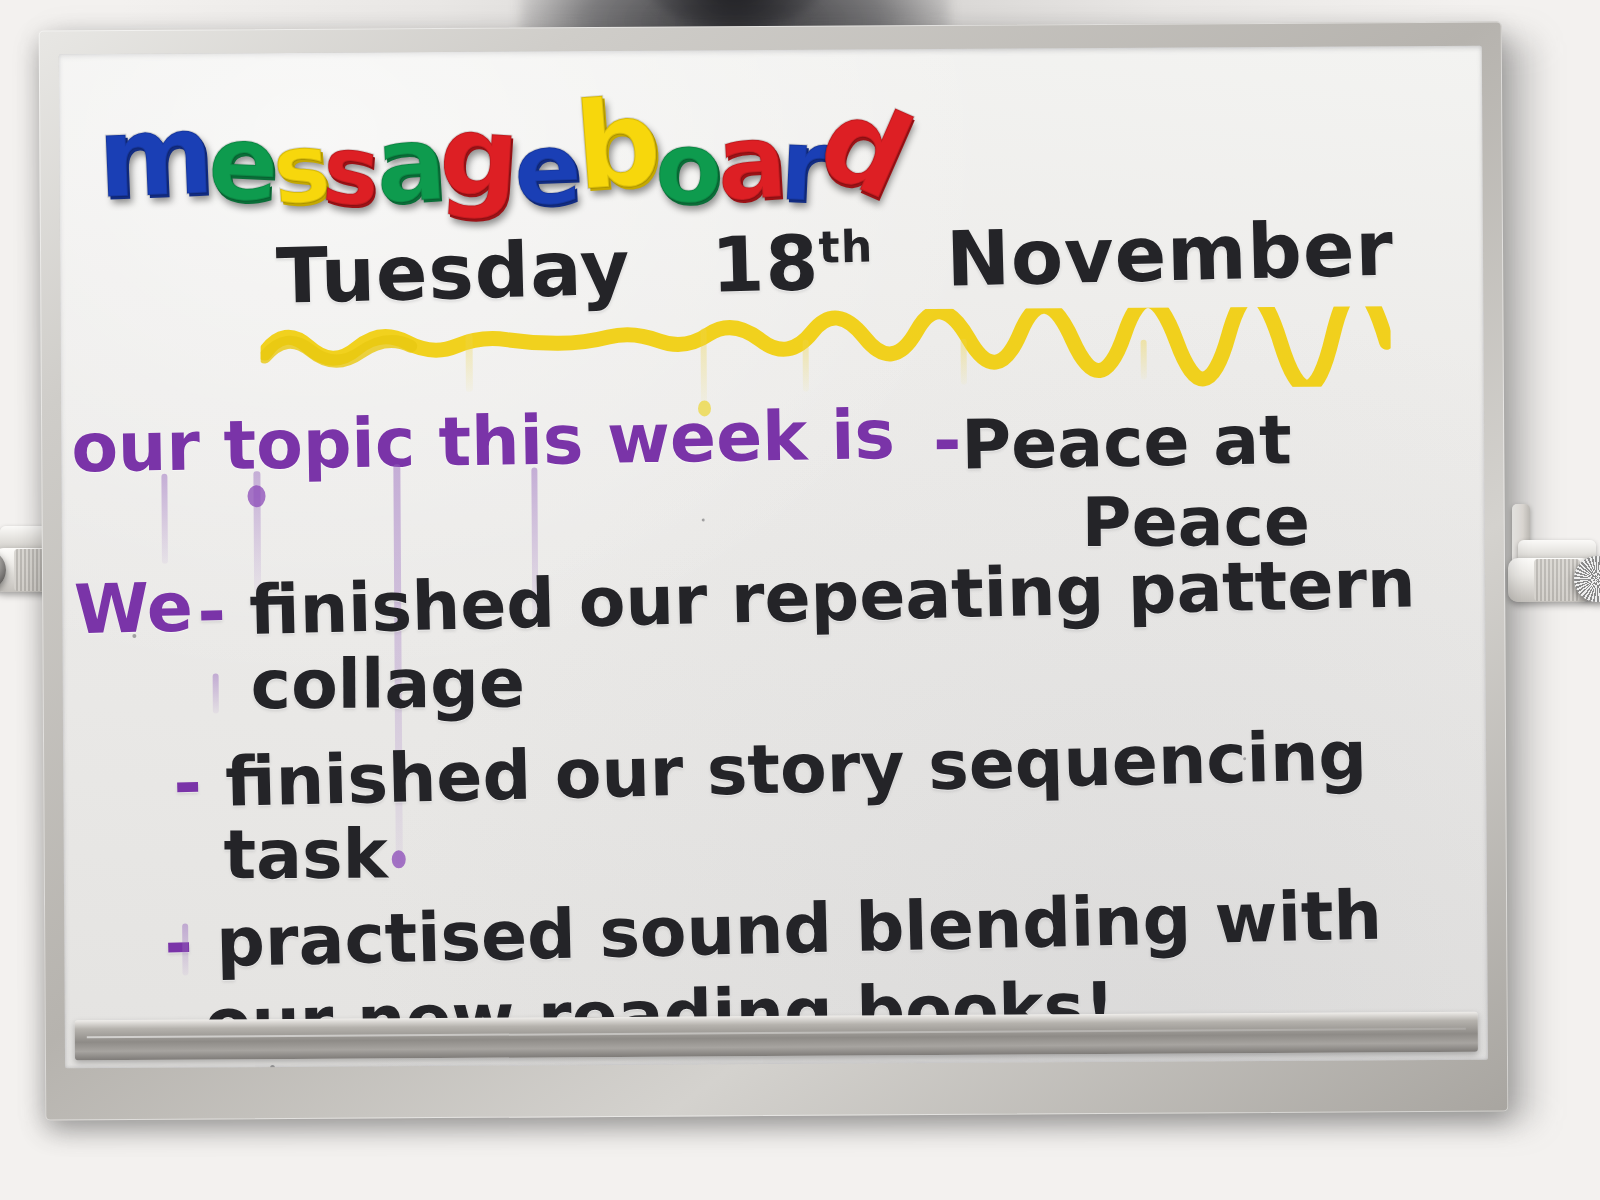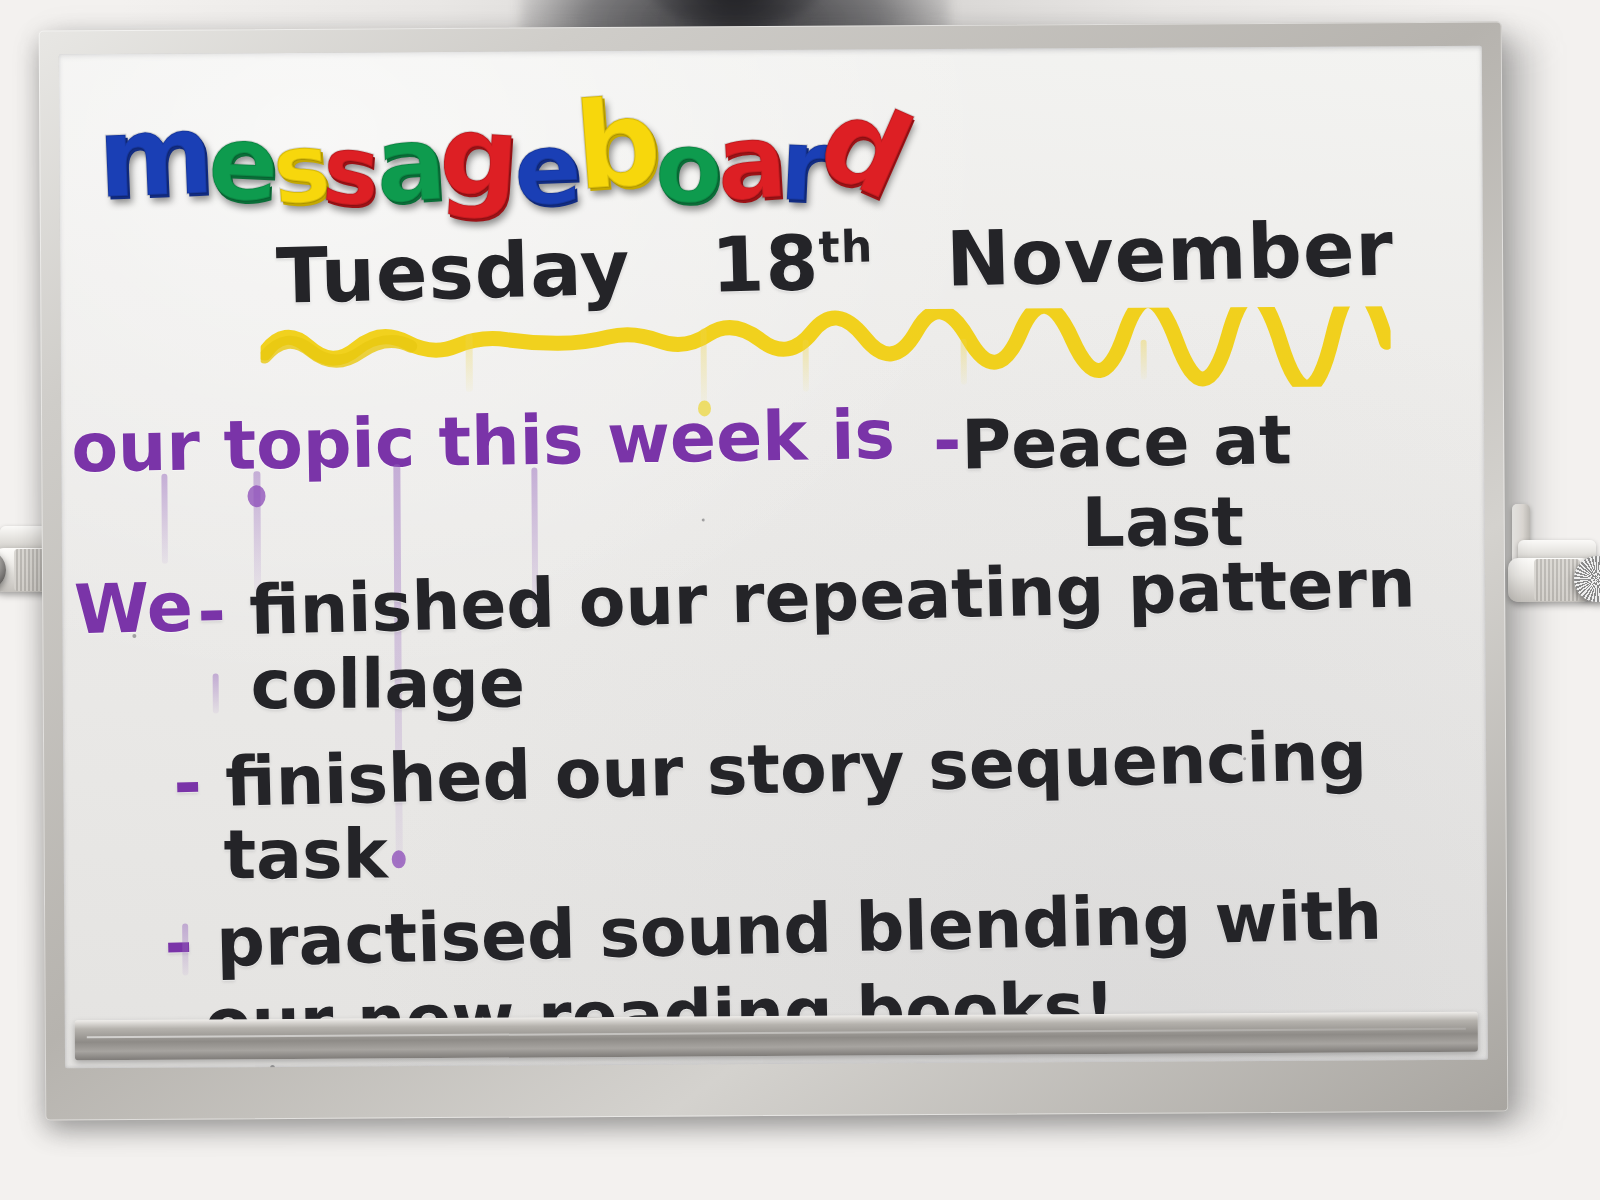--- a/index.html
+++ b/index.html
@@ -261,21 +261,21 @@
       <div class="drip drip-y" style="left:405px;top:132px;width:7px;height:58px;"></div>
       <div class="drip drip-y" style="left:640px;top:128px;width:6px;height:78px;"></div>
       <div class="blob blob-y" style="left:637px;top:200px;width:13px;height:16px;"></div>
       <div class="drip drip-y" style="left:742px;top:140px;width:6px;height:52px;"></div>
       <div class="drip drip-y" style="left:900px;top:140px;width:6px;height:46px;"></div>
       <div class="drip drip-y" style="left:1080px;top:142px;width:6px;height:40px;"></div>
 
       <div class="hw ink-purple" id="l-topic-purple">our topic this week is</div>
       <div class="hw ink-purple" style="left:872px;top:202px;font-size:68px;">-</div>
       <div class="hw ink-black" id="l-topic-black">Peace at</div>
-      <div class="hw ink-black" id="l-topic-last">Last</div>
+      <div class="hw ink-black" id="l-topic-last">Peace</div>
 
       <div class="drip drip-p" style="left:192px;top:268px;width:7px;height:120px;"></div>
       <div class="blob blob-p" style="left:186px;top:282px;width:18px;height:22px;"></div>
       <div class="drip drip-p" style="left:332px;top:262px;width:7px;height:400px;"></div>
       <div class="blob blob-p" style="left:328px;top:648px;width:14px;height:18px;"></div>
       <div class="drip drip-p" style="left:470px;top:266px;width:6px;height:150px;"></div>
       <div class="drip drip-p" style="left:100px;top:270px;width:6px;height:90px;"></div>
 
       <div class="hw ink-purple" id="l-we">We</div>
       <div class="hw ink-black" id="l-b1">

